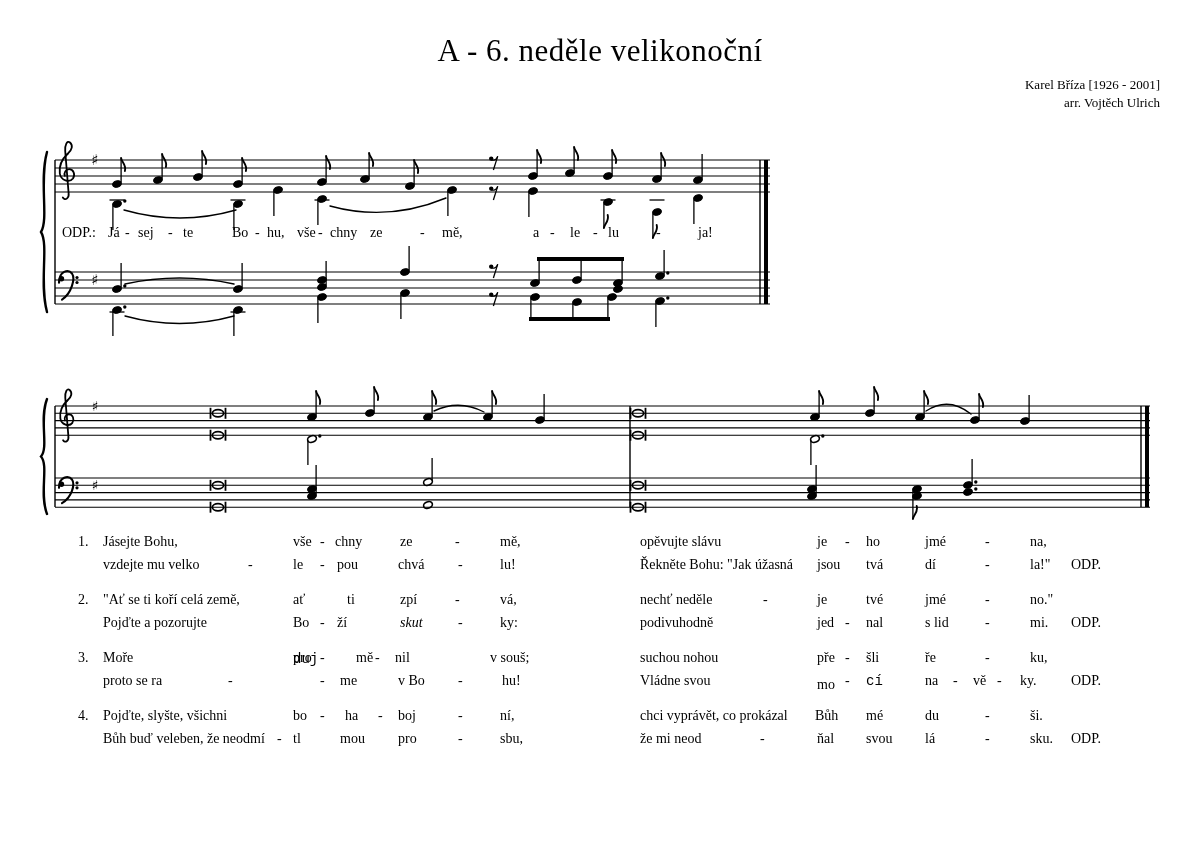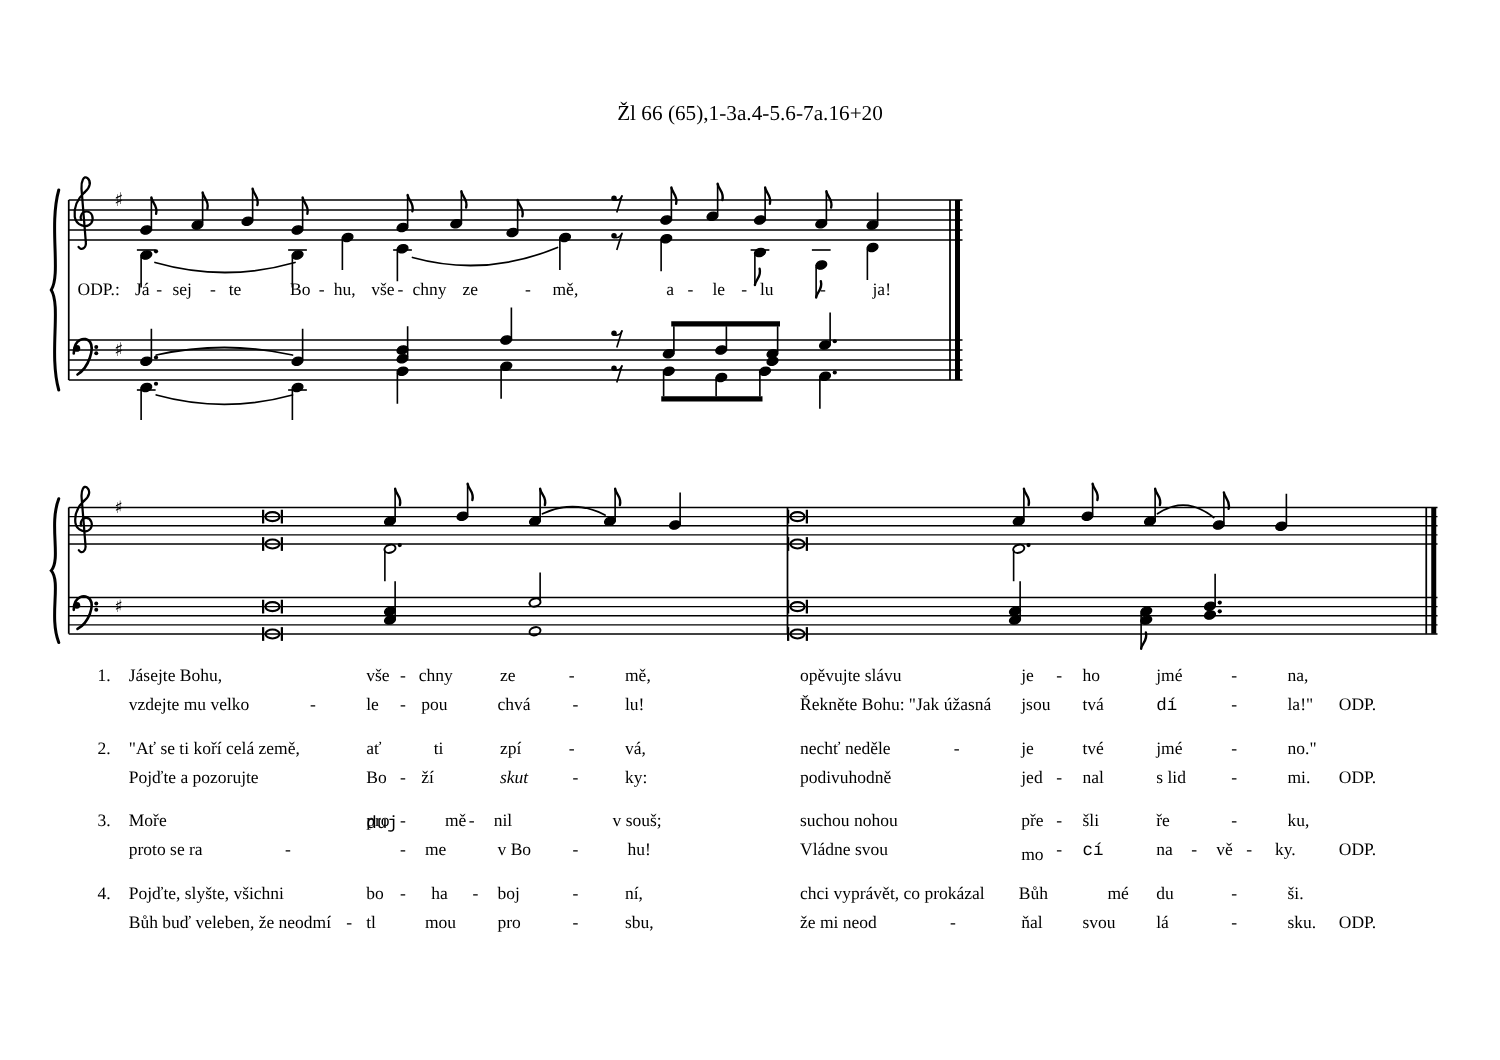--- a/index.html
+++ b/index.html
@@ -254,21 +254,25 @@
       <ellipse cx="917" cy="489" rx="4.5" ry="3.2" fill="#000000" stroke="#000000" stroke-width="1" transform="rotate(-18 917 489)"></ellipse>
       <line x1="912.9" y1="490.5" x2="912.9" y2="519" stroke="#000000" stroke-width="1.3"></line>
       <path d="M912.9,519 C913.4,514.5 918.4,512.5 916.6999999999999,506" stroke="#000000" stroke-width="1.9" fill="none" stroke-linecap="round"></path>
       <ellipse cx="917" cy="496" rx="4.5" ry="3.2" fill="#000000" stroke="#000000" stroke-width="1" transform="rotate(-18 917 496)"></ellipse>
       <ellipse cx="968" cy="485" rx="4.5" ry="3.2" fill="#000000" stroke="#000000" stroke-width="1" transform="rotate(-18 968 485)"></ellipse>
       <circle cx="975.8" cy="482" r="1.7" fill="#000000"></circle>
       <line x1="972.1" y1="483.5" x2="972.1" y2="459" stroke="#000000" stroke-width="1.3"></line>
       <ellipse cx="968" cy="492" rx="4.5" ry="3.2" fill="#000000" stroke="#000000" stroke-width="1" transform="rotate(-18 968 492)"></ellipse>
       <circle cx="975.8" cy="489" r="1.7" fill="#000000"></circle>
     </svg>
-  <div class="subtitle">Žl 66 (65),1-3a.4-5.6-7a.16+20</div>
+  <div class="title">A - 6. neděle velikonoční</div>
+  <div class="credits">
+    <div>Karel Bříza [1926 - 2001]</div>
+    <div>arr. Vojtěch Ulrich</div>
+  </div>
   <div id="text-layer">
       <span class="syl" style="left: 62px; top: 225px;">ODP.:</span>
       <span class="syl" style="left: 108px; top: 225px;">Já</span>
       <span class="syl" style="left: 125px; top: 225px;">-</span>
       <span class="syl" style="left: 138px; top: 225px;">sej</span>
       <span class="syl" style="left: 168px; top: 225px;">-</span>
       <span class="syl" style="left: 183px; top: 225px;">te</span>
       <span class="syl" style="left: 232px; top: 225px;">Bo</span>
       <span class="syl" style="left: 255px; top: 225px;">-</span>
       <span class="syl" style="left: 267px; top: 225px;">hu,</span>
@@ -304,21 +308,21 @@
       <span class="syl" style="left: 248px; top: 557px;">-</span>
       <span class="syl" style="left: 293px; top: 557px;">le</span>
       <span class="syl" style="left: 320px; top: 557px;">-</span>
       <span class="syl" style="left: 337px; top: 557px;">pou</span>
       <span class="syl" style="left: 398px; top: 557px;">chvá</span>
       <span class="syl" style="left: 458px; top: 557px;">-</span>
       <span class="syl" style="left: 500px; top: 557px;">lu!</span>
       <span class="syl" style="left: 640px; top: 557px;">Řekněte Bohu: "Jak úžasná</span>
       <span class="syl" style="left: 817px; top: 557px;">jsou</span>
       <span class="syl" style="left: 866px; top: 557px;">tvá</span>
-      <span class="syl" style="left: 925px; top: 557px; font-family: Liberation Mono, monospace;">dí</span>
+      <span class="syl" style="left: 925px; top: 557px;">dí</span>
       <span class="syl" style="left: 985px; top: 557px;">-</span>
       <span class="syl" style="left: 1030px; top: 557px;">la!"</span>
       <span class="syl" style="left: 1071px; top: 557px;">ODP.</span>
       <span class="syl" style="left: 78px; top: 592px;">2.</span>
       <span class="syl" style="left: 103px; top: 592px;">"Ať se ti koří celá země,</span>
       <span class="syl" style="left: 293px; top: 592px;">ať</span>
       <span class="syl" style="left: 347px; top: 592px;">ti</span>
       <span class="syl" style="left: 400px; top: 592px;">zpí</span>
       <span class="syl" style="left: 455px; top: 592px;">-</span>
       <span class="syl" style="left: 500px; top: 592px;">vá,</span>
@@ -381,21 +385,21 @@
       <span class="syl" style="left: 103px; top: 708px;">Pojďte, slyšte, všichni</span>
       <span class="syl" style="left: 293px; top: 708px;">bo</span>
       <span class="syl" style="left: 320px; top: 708px;">-</span>
       <span class="syl" style="left: 345px; top: 708px;">ha</span>
       <span class="syl" style="left: 378px; top: 708px;">-</span>
       <span class="syl" style="left: 398px; top: 708px;">boj</span>
       <span class="syl" style="left: 458px; top: 708px;">-</span>
       <span class="syl" style="left: 500px; top: 708px;">ní,</span>
       <span class="syl" style="left: 640px; top: 708px;">chci vyprávět, co prokázal</span>
       <span class="syl" style="left: 815px; top: 708px;">Bůh</span>
-      <span class="syl" style="left: 866px; top: 708px; margin-left: 20px;">mé</span>
+      <span class="syl" style="left: 866px; top: 708px;">mé</span>
       <span class="syl" style="left: 925px; top: 708px;">du</span>
       <span class="syl" style="left: 985px; top: 708px;">-</span>
       <span class="syl" style="left: 1030px; top: 708px;">ši.</span>
       <span class="syl" style="left: 103px; top: 731px;">Bůh buď veleben, že neodmí</span>
       <span class="syl" style="left: 277px; top: 731px;">-</span>
       <span class="syl" style="left: 293px; top: 731px;">tl</span>
       <span class="syl" style="left: 340px; top: 731px;">mou</span>
       <span class="syl" style="left: 398px; top: 731px;">pro</span>
       <span class="syl" style="left: 458px; top: 731px;">-</span>
       <span class="syl" style="left: 500px; top: 731px;">sbu,</span>

